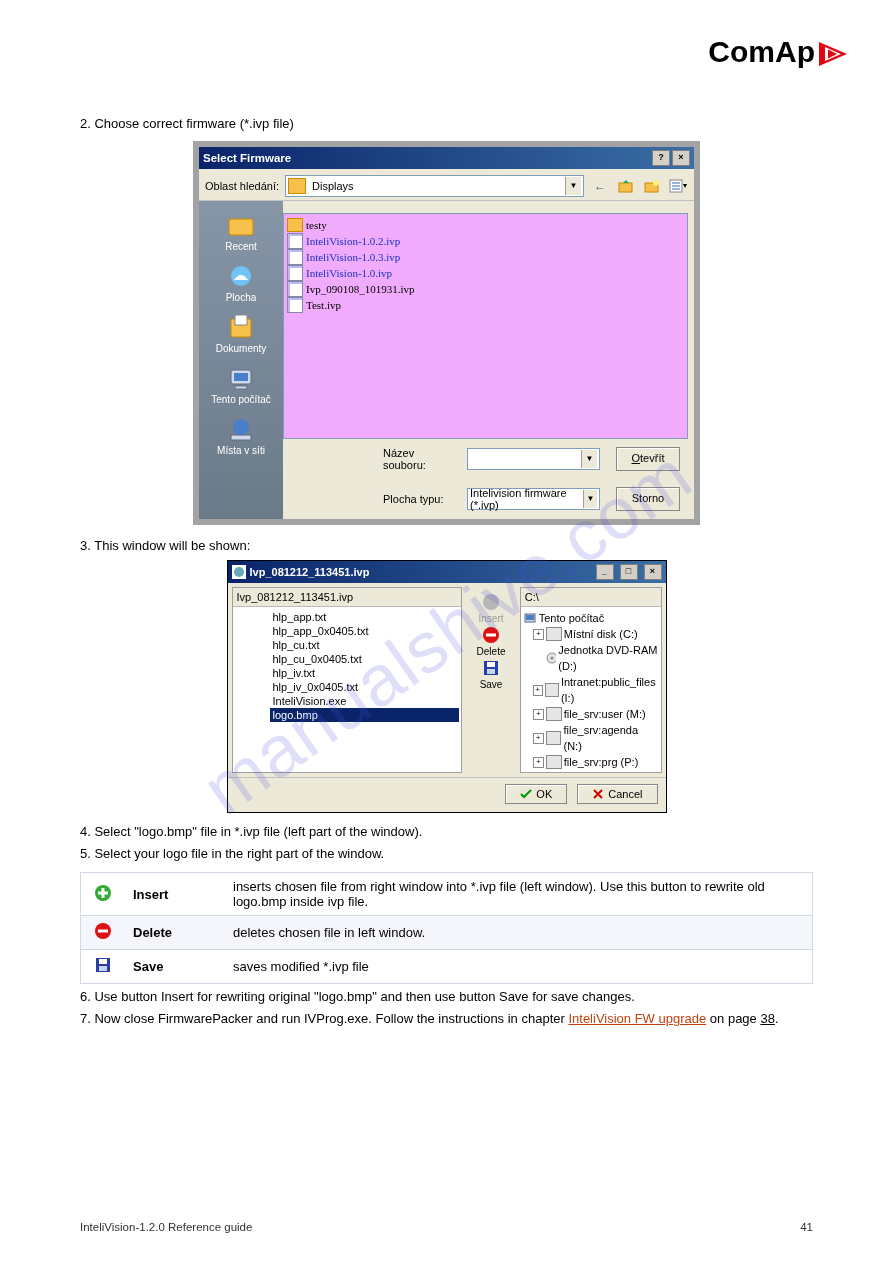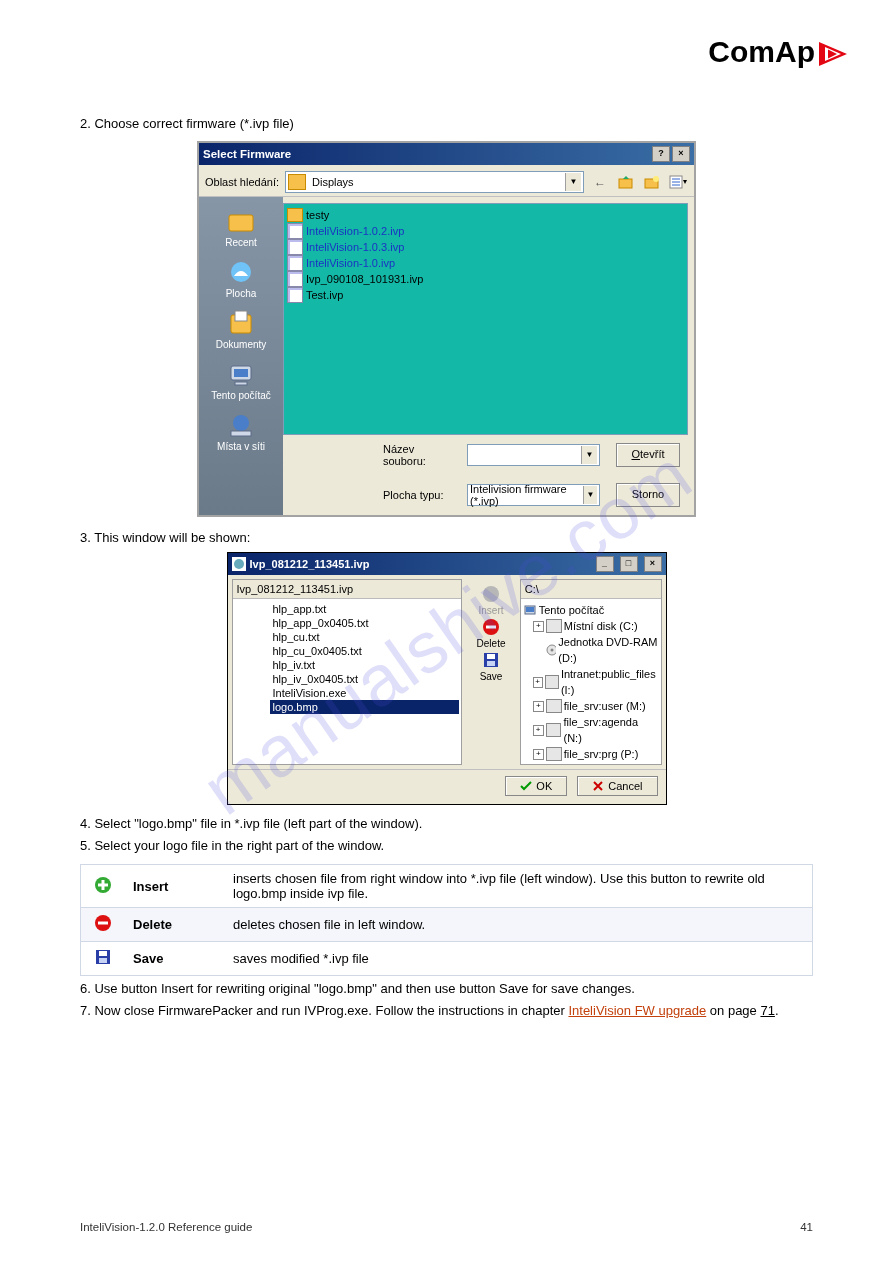--- a/index.html
+++ b/index.html
@@ -30,21 +30,21 @@
   .logo svg { vertical-align: middle; margin-left: 2px; }
   .body-text { margin: 4px 0; line-height: 1.35; font-size: 13px;}
   .body-text.first { margin-top: 75px; }
   .screenshot-img {
     display: block;
     margin: 10px auto 10px auto;
   }
   
   .dlg1 {
     width: 495px; height: 372px;
-    border: 2px solid #a3a3a3;
+    border: 6px solid #a3a3a3;
     background: #ece9d8;
     font-family: Tahoma, sans-serif;
     font-size: 11px;
     margin: 8px auto 12px auto;
     display:flex; flex-direction:column;
   }
   .dlg1 .titlebar {
     background: linear-gradient(to right,#0a246a,#3a6ea5);
     color:#fff; font-weight:bold;
     padding:3px 4px; display:flex; align-items:center;
@@ -70,22 +70,22 @@
   .dlg1 .nav-ic{width:20px;height:20px;display:flex;align-items:center;justify-content:center;font-size:12px;color:#555;}
   .dlg1 .mainrow{flex:1;display:flex;}
   .dlg1 .places{
     width:84px;background:#7b8a99;background:linear-gradient(#8696a7,#6b7a89);
     display:flex;flex-direction:column;align-items:center;padding-top:6px;gap:2px;
     color:#fff;font-size:10px;
   }
   .dlg1 .places .pl{display:flex;flex-direction:column;align-items:center;padding:4px 0;width:100%;}
   .dlg1 .places .pl .ic{width:32px;height:28px;margin-bottom:2px;}
   .dlg1 .filepane{
-    flex:1;background:#14b8a6;border:1px solid #7f9db9;margin:6px 6px 2px 0;
-    padding:3px;overflow:hidden;
+    flex:1;background:#f0abfc;border:1px solid #7f9db9;margin:12px 6px 2px 0;
+    padding:3px;overflow:hidden;font-family:Liberation Serif, serif;
   }
   .dlg1 .filepane .row{display:flex;align-items:center;gap:3px;height:16px;}
   .dlg1 .filepane .ic-fld{width:14px;height:12px;background:#f7c04a;border:1px solid #c98b00;}
   .dlg1 .filepane .ic-doc{width:14px;height:14px;background:#fff;border:1px solid #88a;box-shadow:inset 2px 0 0 #bbe,inset 0 2px 0 #bbe;}
   .dlg1 .filepane .lnk{color:#1b33c4;}
   .dlg1 .botpanel{
     display:grid;
     grid-template-columns: 84px 68px 1fr 70px;
     grid-template-rows: auto auto;
     column-gap:4px; row-gap:6px;
@@ -447,20 +447,20 @@
               <rect x="5" y="10" width="8" height="5" fill="#c7d3f5"></rect>
             </svg></td>
       <td class="bld">Save</td>
       <td>saves modified *.ivp file</td>
     </tr>
   </tbody>
     </table>
 
   <p class="body-text">6. Use button Insert for rewriting original "logo.bmp" and then use button Save for save changes.</p>
   <p class="body-text">
-    <span>7. Now close FirmwarePacker and run IVProg.exe. Follow the instructions in chapter </span><span class="u" style="color:#c2410c;">InteliVision FW upgrade</span><span> on page </span><span class="u">71</span>.
+    <span>7. Now close FirmwarePacker and run IVProg.exe. Follow the instructions in chapter </span><span class="u" style="color:#c2410c;">InteliVision FW upgrade</span><span> on page </span><span class="u">38</span>.
   </p>
 
   <div class="footer">
     <span>InteliVision-1.2.0  Reference guide</span>
     <span>41</span>
   </div>
 </div>
 
 </body></html>

